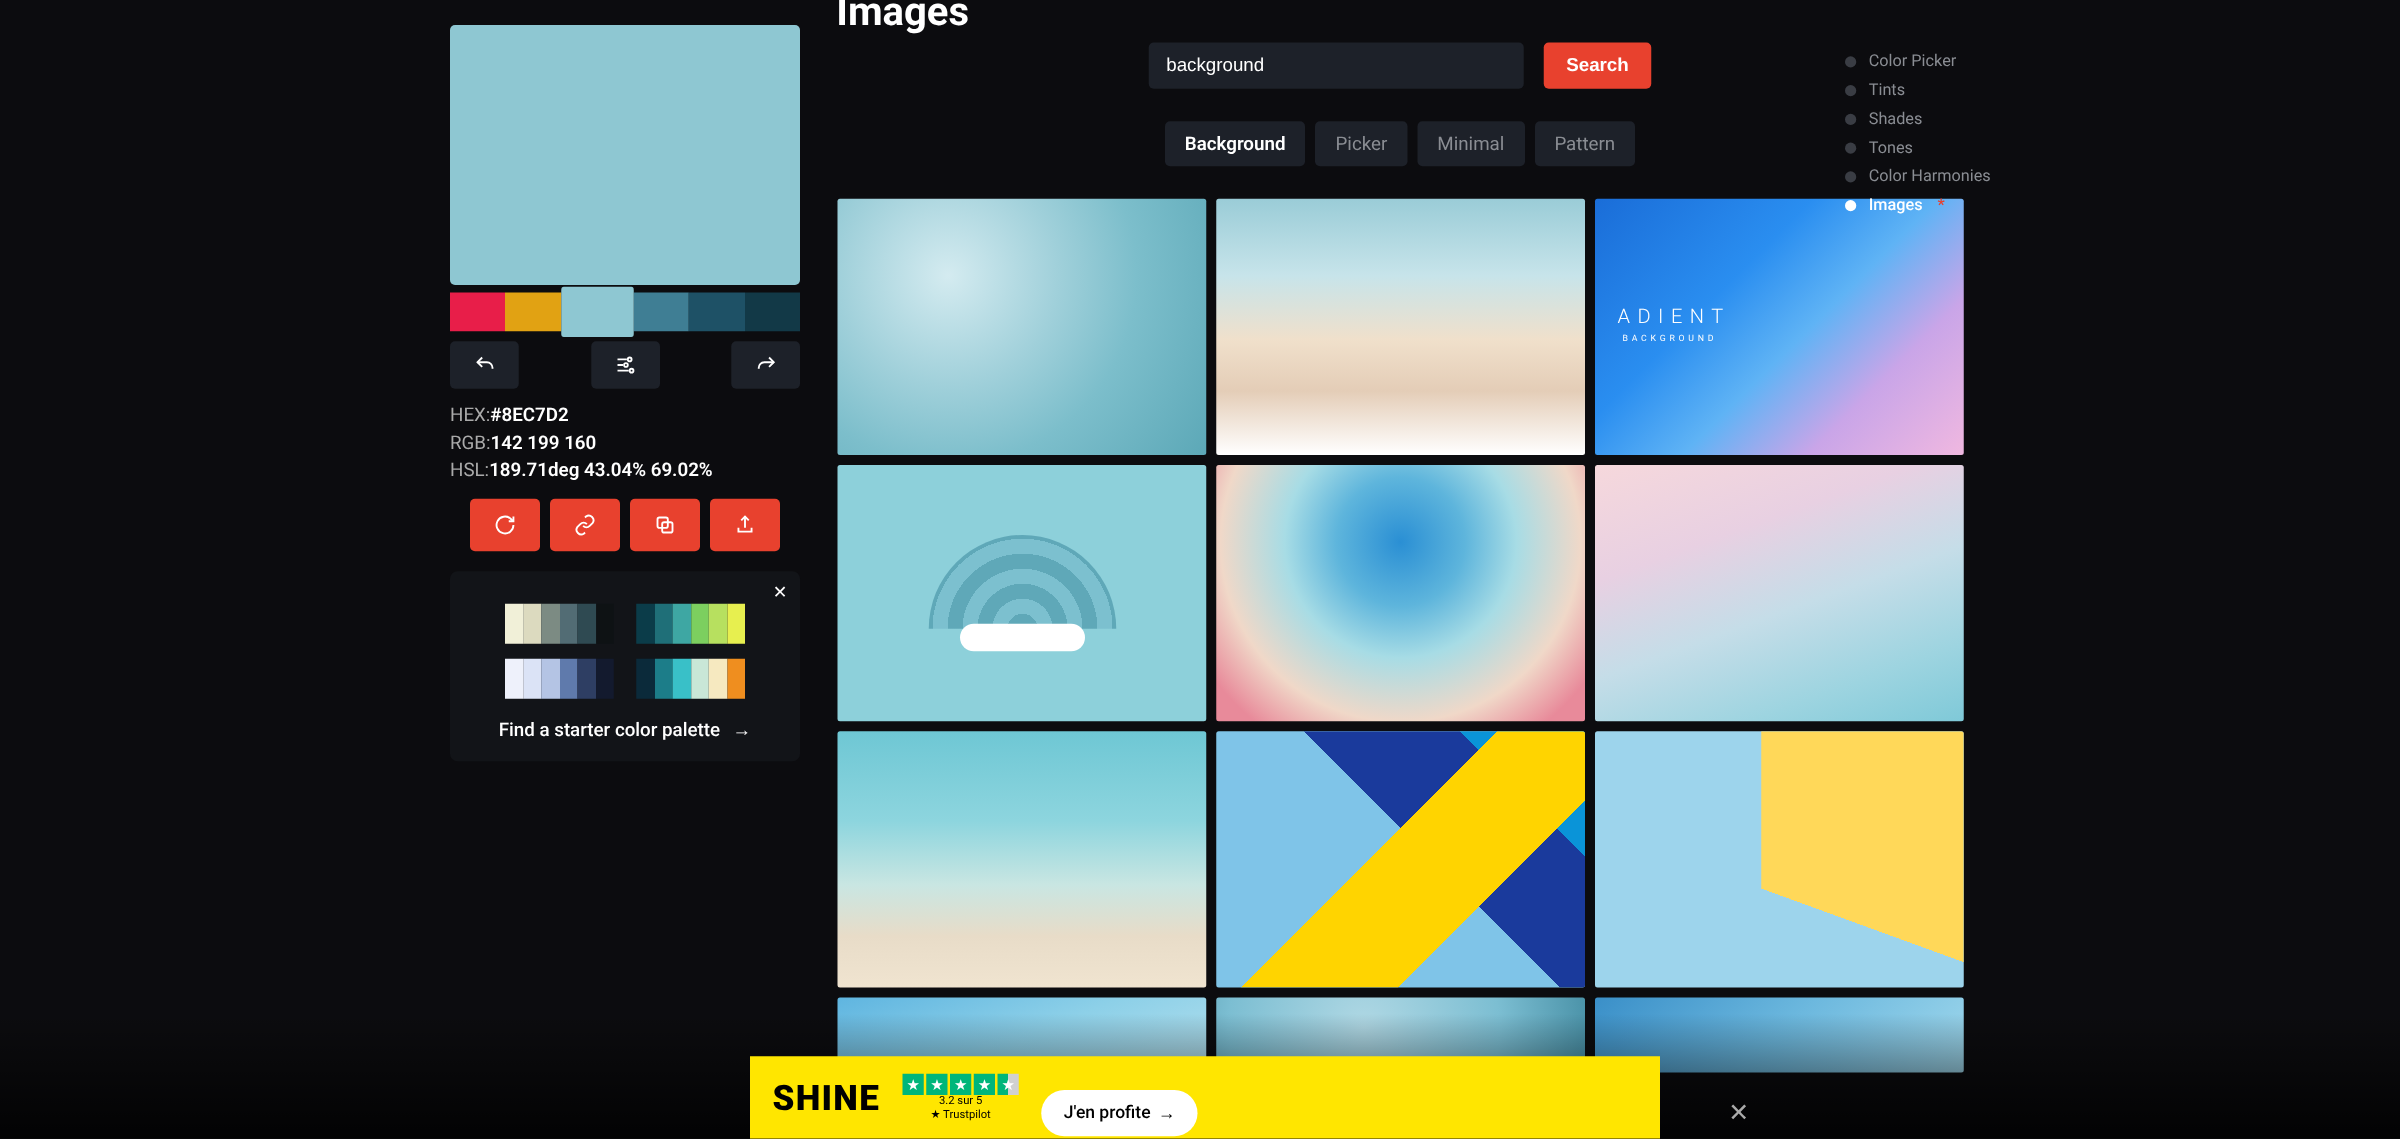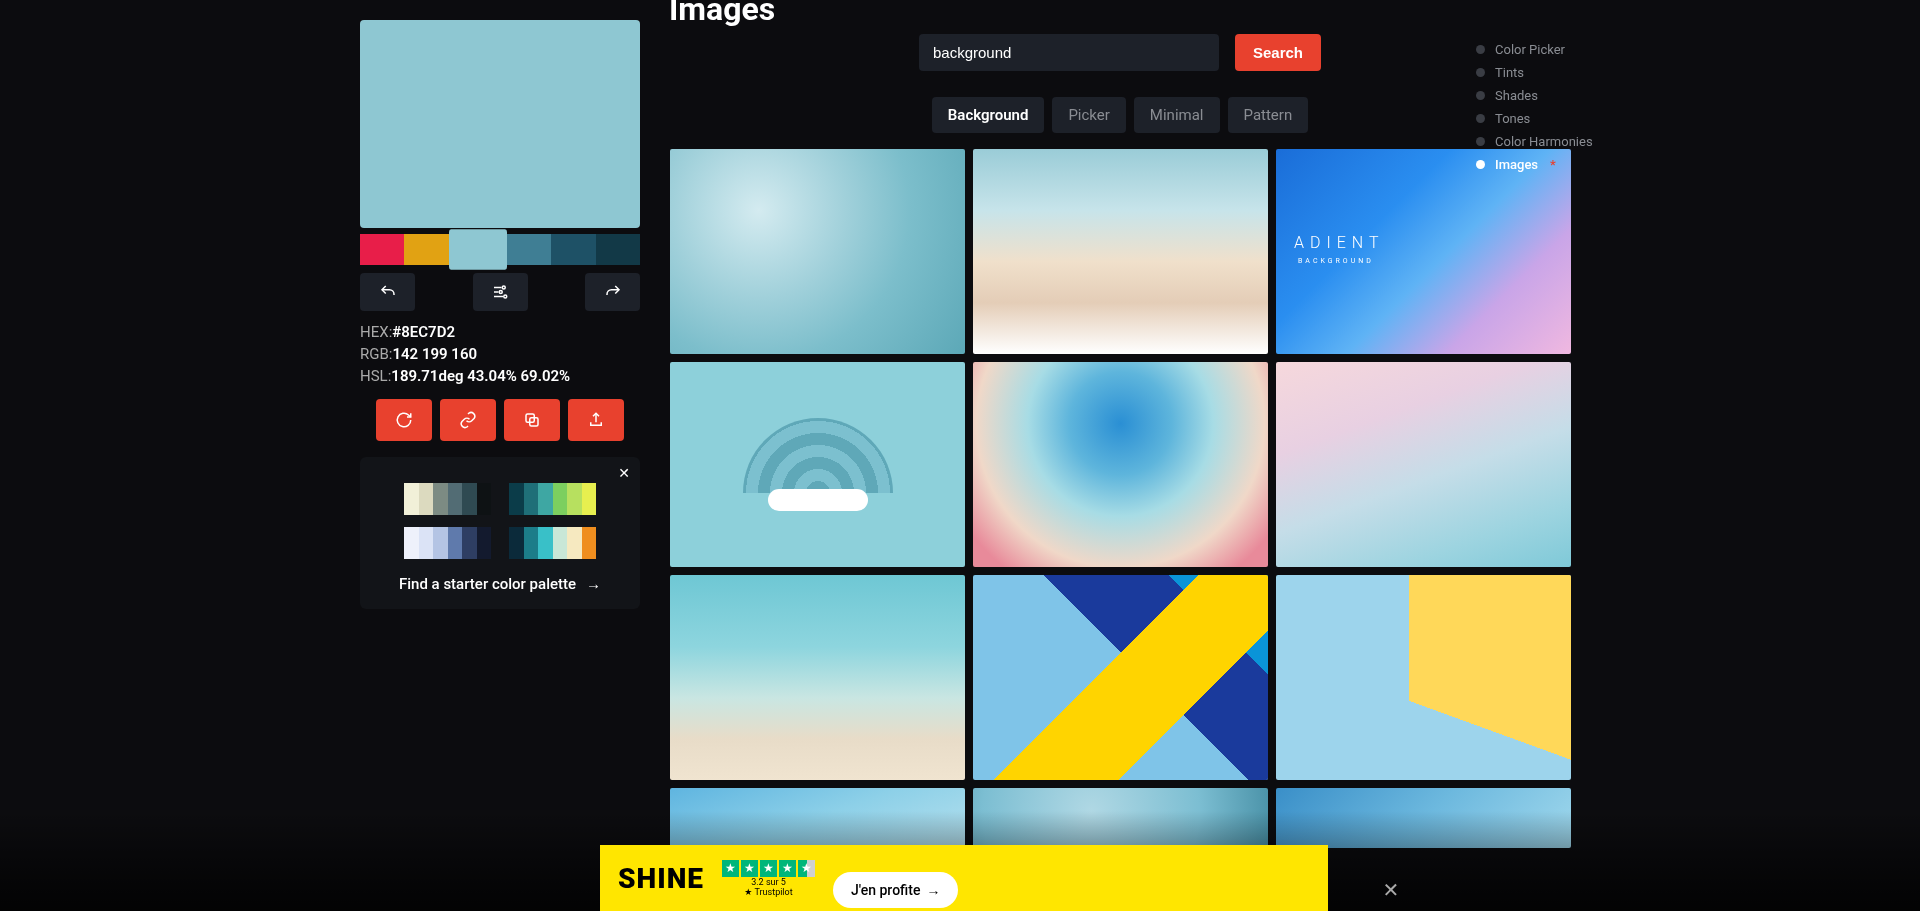--- a/index.html
+++ b/index.html
@@ -151,21 +151,21 @@
   border-radius: 4px;
   padding: 9px 16px;
   font-size: 15px;
   cursor: pointer;
 }
 .tag.active { color: #fff; font-weight: 600; }
 .grid {
   display: grid;
   grid-template-columns: repeat(3, 295px);
   gap: 8px;
-  margin-top: 16px;
+  margin-top: 26px;
 }
 .thumb {
   width: 295px;
   height: 205px;
   border-radius: 2px;
   cursor: pointer;
   position: relative;
   overflow: hidden;
 }
 .right-nav {

